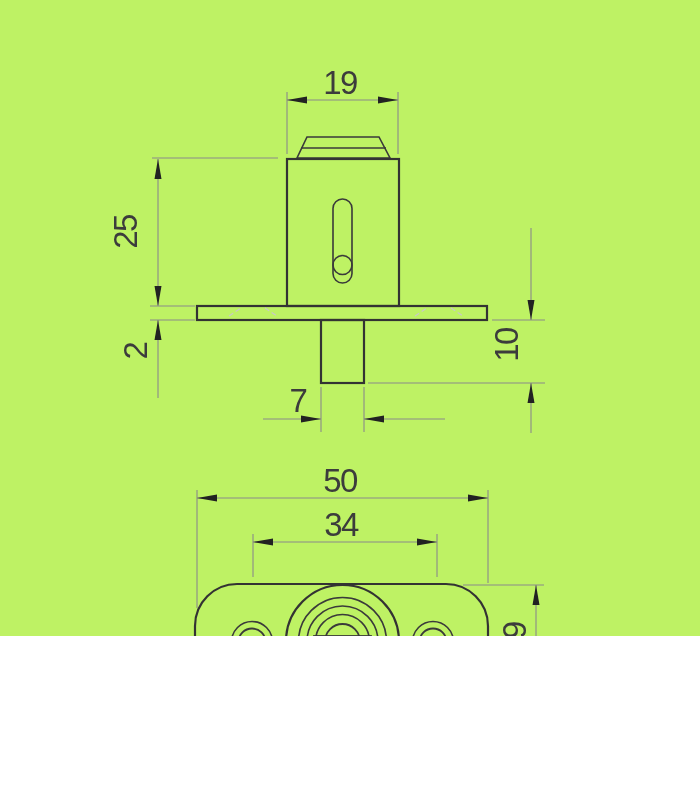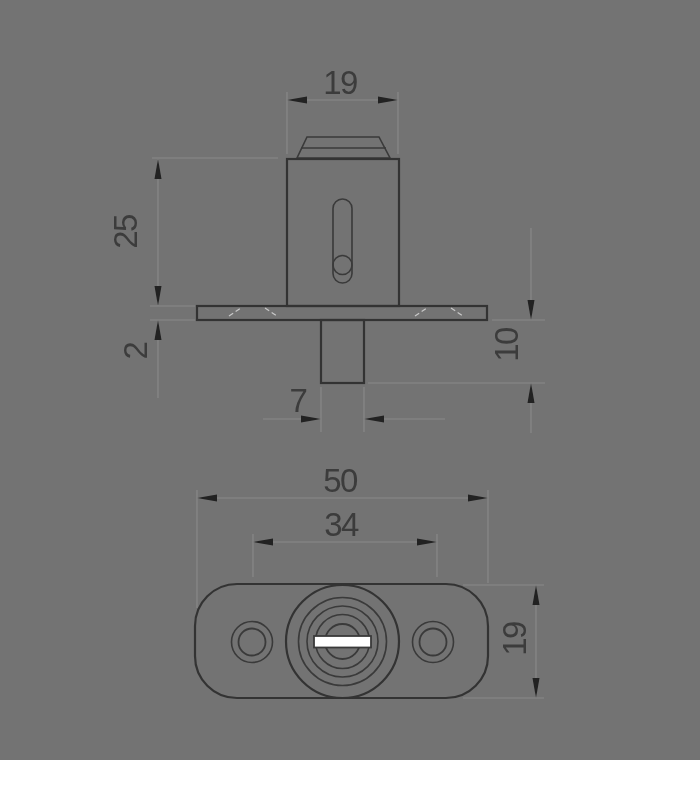--- a/index.html
+++ b/index.html
@@ -1,16 +1,16 @@
 <!DOCTYPE html>
 <html><head>
 <meta charset="utf-8">
 <style>
   html,body{margin:0;padding:0;background:#fff;}
-  #stage{position:relative;width:700px;height:760px;background:#737373;overflow:hidden;
+  #stage{position:relative;width:700px;height:636px;background:#bef264;overflow:hidden;
          font-family:"Liberation Sans",sans-serif;text-align:right;}
   
   .ol   {stroke:#333333;stroke-width:2.2;fill:none;stroke-linejoin:miter;}
   .ol-t {stroke:#3a3a3a;stroke-width:1.6;fill:none;}
   .ol-m {stroke:#3a3a3a;stroke-width:1.8;fill:none;}
   
   .dl   {stroke:#8a8a8a;stroke-width:1.1;fill:none;}
   .ah   {fill:#222222;stroke:none;}
   
   .faint{stroke:#c9c9c9;stroke-width:1.2;fill:none;stroke-dasharray:5 3;}

